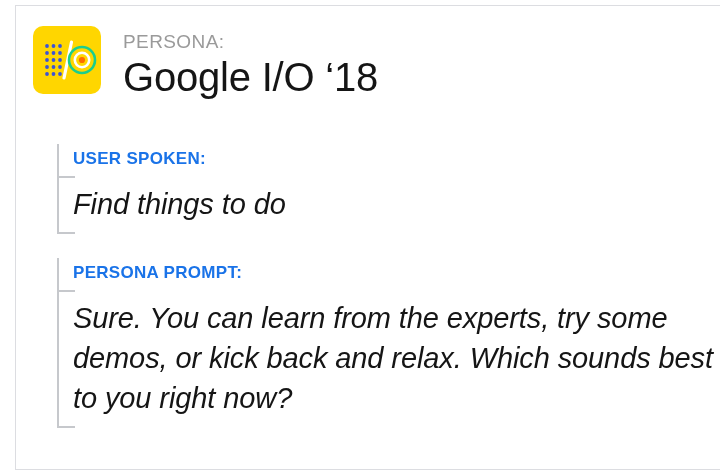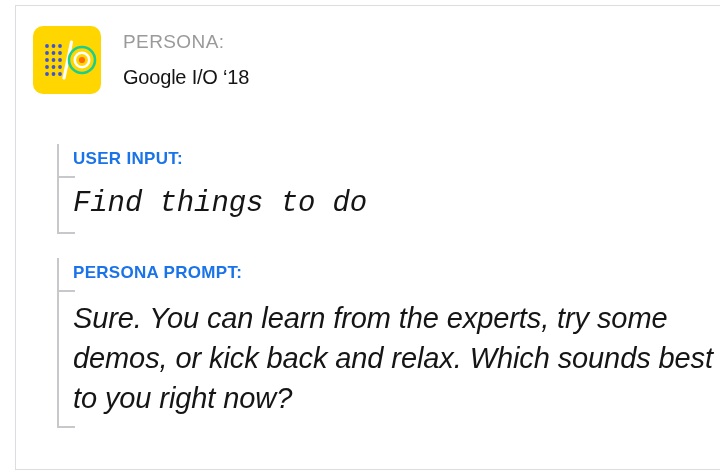--- a/index.html
+++ b/index.html
@@ -53,21 +53,21 @@
   .persona-label {
     font-size: 19px;
     line-height: 24px;
     letter-spacing: 0.4px;
     color: #9a9a9a;
     font-weight: 400;
     text-transform: none;
     white-space: nowrap;
   }
   .persona-name {
-    font-size: 20px;
+    font-size: 40px;
     line-height: 38px;
     color: #151515;
     font-weight: 400;
     letter-spacing: -0.2px;
     margin-top: 4px;
     white-space: nowrap;
   }
 
   
   .section {
@@ -134,21 +134,21 @@
 
   .body-text {
     font-size: 29px;
     line-height: 40px;
     font-style: italic;
     color: #151515;
     font-weight: 400;
     letter-spacing: -0.1px;
     padding: 8px 0 10px 0;
   }
-  .body-user { width: 640px; font-family: Liberation Mono, monospace; }
+  .body-user { width: 640px; }
   .body-spoken { width: 660px; }
 </style>
 </head>
 <body>
 
 <div class="card">
 
   <div class="persona-row">
 
     <div class="logo">
@@ -182,21 +182,21 @@
 
     <div class="persona-text">
       <div class="persona-label">PERSONA:</div>
       <div class="persona-name">Google I/O ‘18</div>
     </div>
   </div>
 
   <div class="section section-user">
     <div class="bracket-group">
       <div class="label-row">
-        <span class="label-text">USER INPUT:</span>
+        <span class="label-text">USER SPOKEN:</span>
       </div>
       <div class="body-row">
         <span class="tick tick-top"></span>
         <span class="tick tick-bottom"></span>
         <div class="body-text body-user">Find things to do</div>
       </div>
     </div>
   </div>
 
   <div class="section section-spoken">

